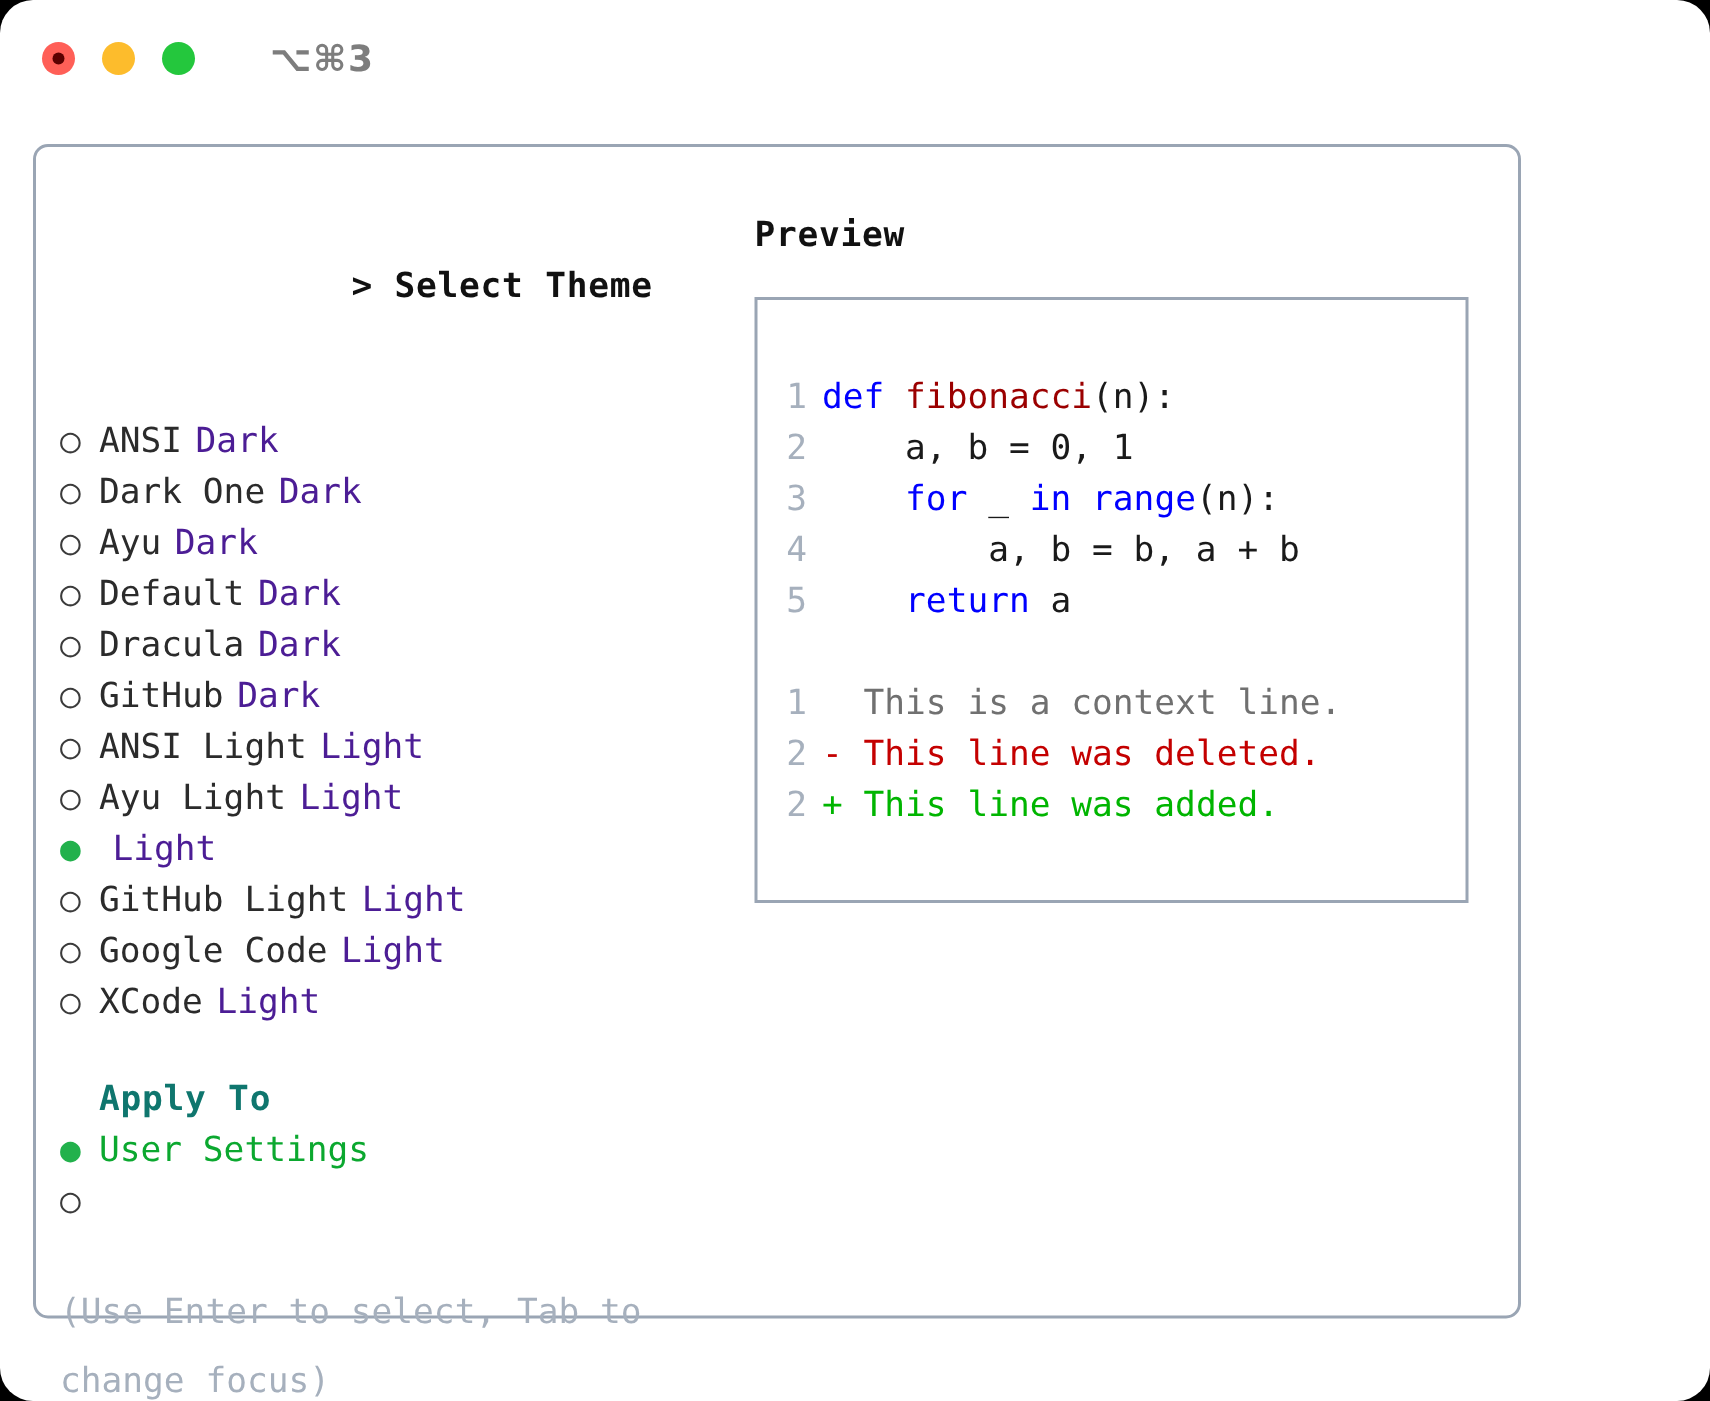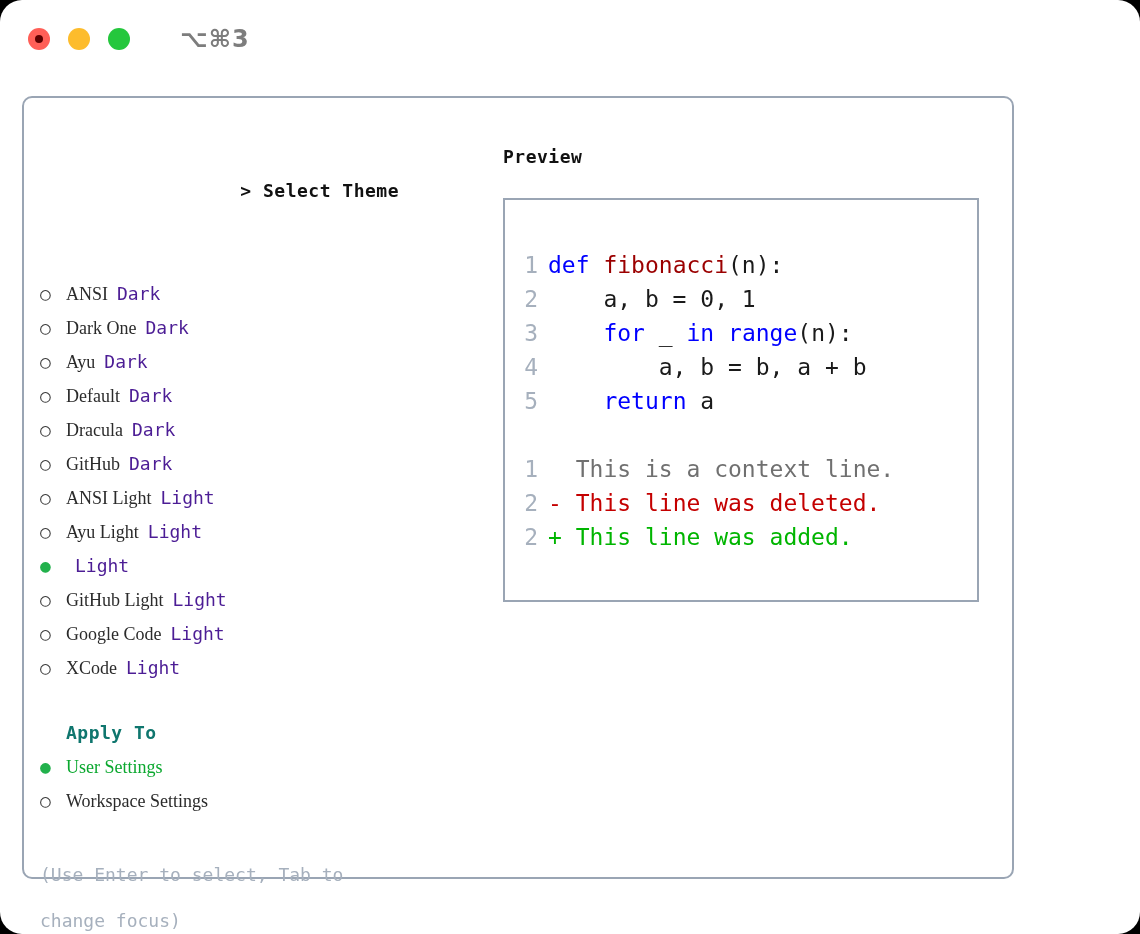--- a/index.html
+++ b/index.html
@@ -80,21 +80,21 @@
     height: 100%;
     padding: 42px 0 0 0;
   }
 
   .left-col  { width: 462px; padding-left: 16px; }
   .right-col { flex: 1; padding-left: 17px; }
 
   
   .mono {
     font-family: "DejaVu Sans Mono", monospace;
-    font-size: 18px;
+    font-size: 23px;
     line-height: 34px;
     white-space: pre;
   }
 
   .heading {
     font-weight: 700;
     color: #111111;
     letter-spacing: 0.5px;
     text-align: center;
   }
@@ -107,21 +107,21 @@
   }
   .marker {
     display: inline-block;
     width: 26px;
     flex: 0 0 26px;
     text-align: left;
   }
   .bullet-filled { color: #22b14c; }
   .bullet-empty  { color: #3b3b3b; }
 
-  .item-name     { color: #2b2b2b; font-family: Liberation Serif, serif; }
+  .item-name     { color: #2b2b2b; }
   .item-name.sel { color: #0ba82f; }
   .item-tag      { color: #4c1d95; padding-left: 9px; margin-top: 35px; }
 
   .section-gap { height: 34px; }
 
   .apply-heading {
     color: #0f766e;
     font-weight: 700;
     padding-left: 26px;
     height: 34px;
@@ -217,21 +217,21 @@
             <div class="list-row mono"><span class="marker bullet-empty">○</span><span class="item-name">Google Code</span><span class="item-tag">Light</span></div>
             <div class="list-row mono"><span class="marker bullet-empty">○</span><span class="item-name">XCode</span><span class="item-tag">Light</span></div>
           </div>
 
         <div class="section-gap"></div>
 
         <div class="mono apply-heading">Apply To</div>
 
         <div id="apply-list">
             <div class="list-row mono"><span class="marker bullet-filled">●</span><span class="item-name sel">User Settings</span></div>
-            <div class="list-row mono"><span class="marker bullet-empty">○</span><span class="item-name">Workspace Settings</span></div>
+            <div class="list-row mono"><span class="marker bullet-empty">○</span></div>
           </div>
 
         <div class="mono hint">(Use Enter to select, Tab to
 change focus)</div>
       </div>
 
       <div class="right-col">
 
         <div class="mono preview-title">Preview</div>
 

